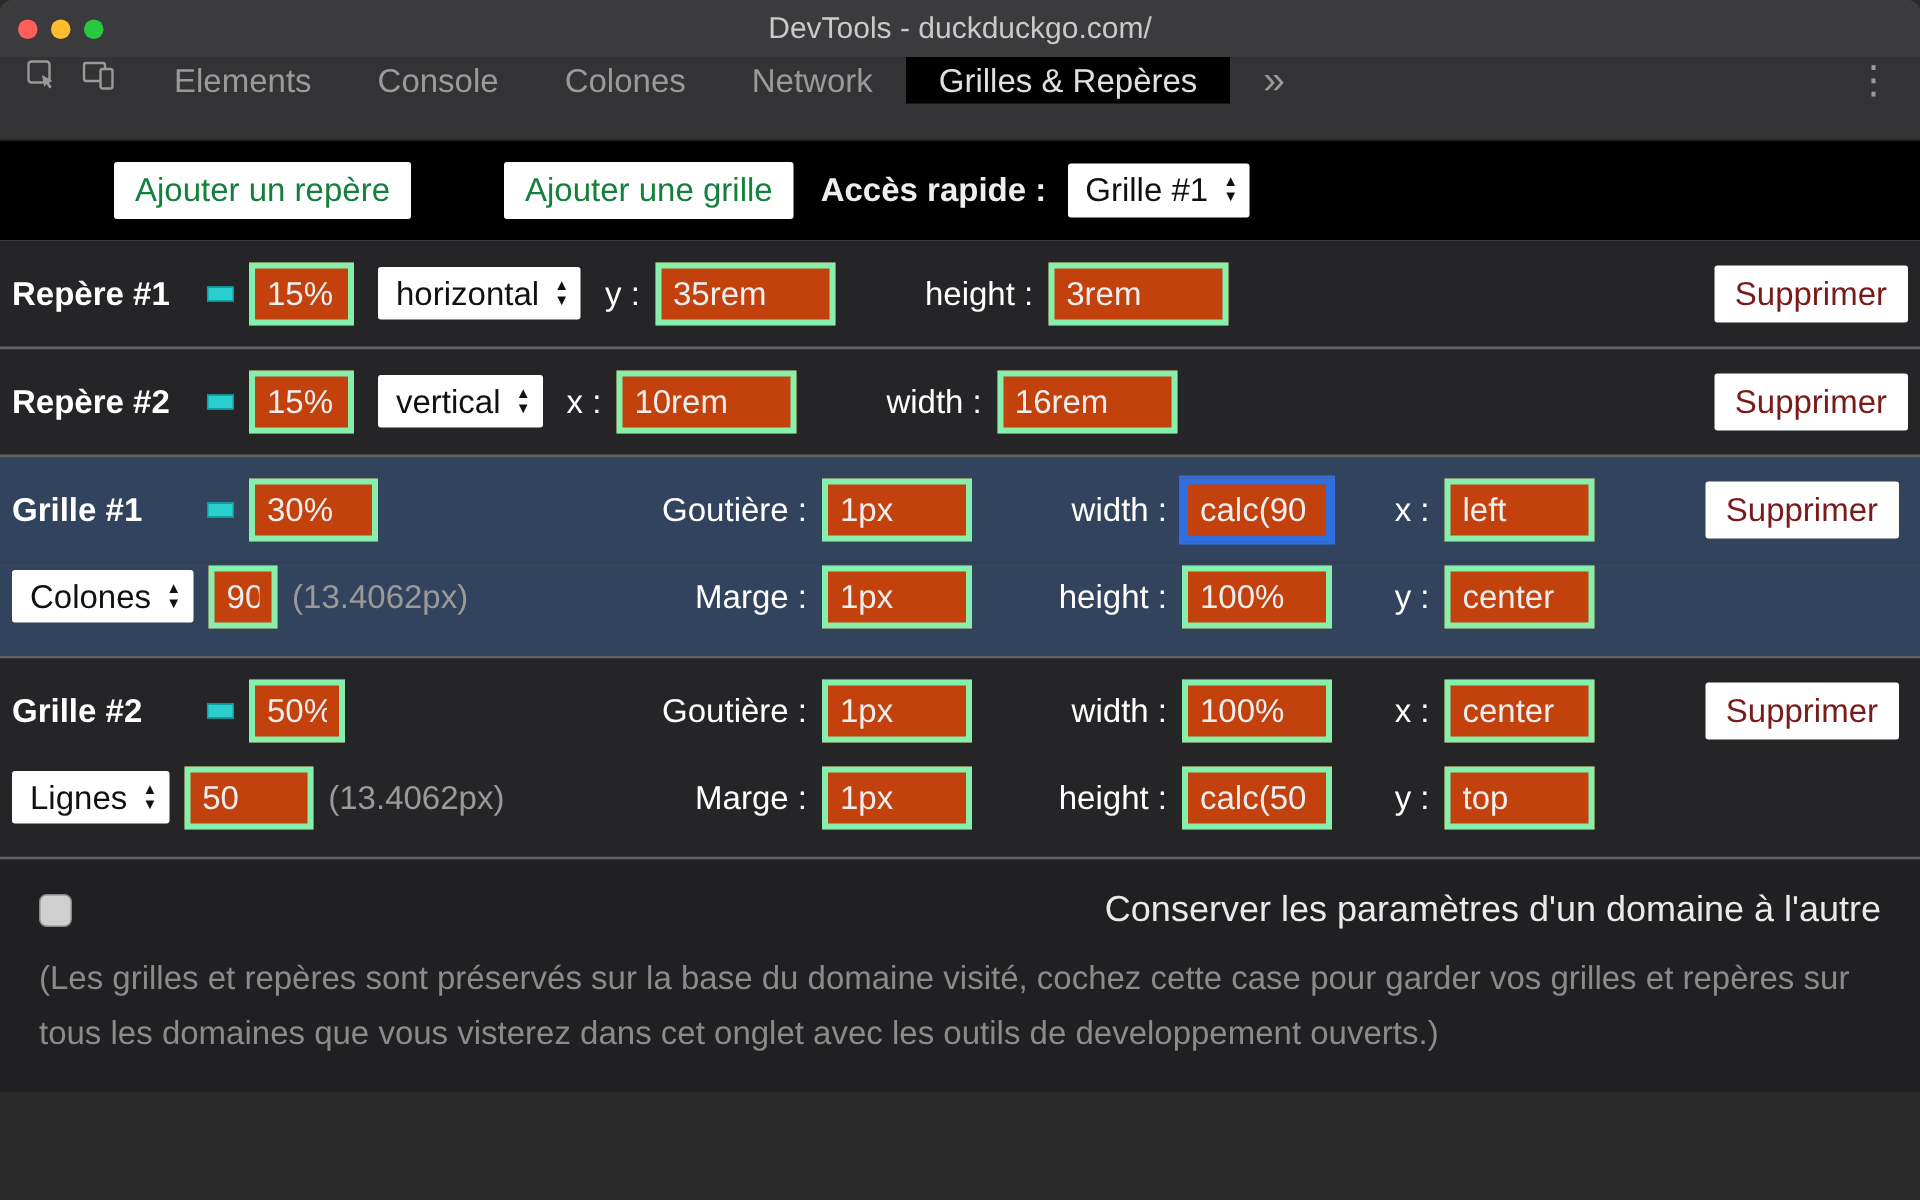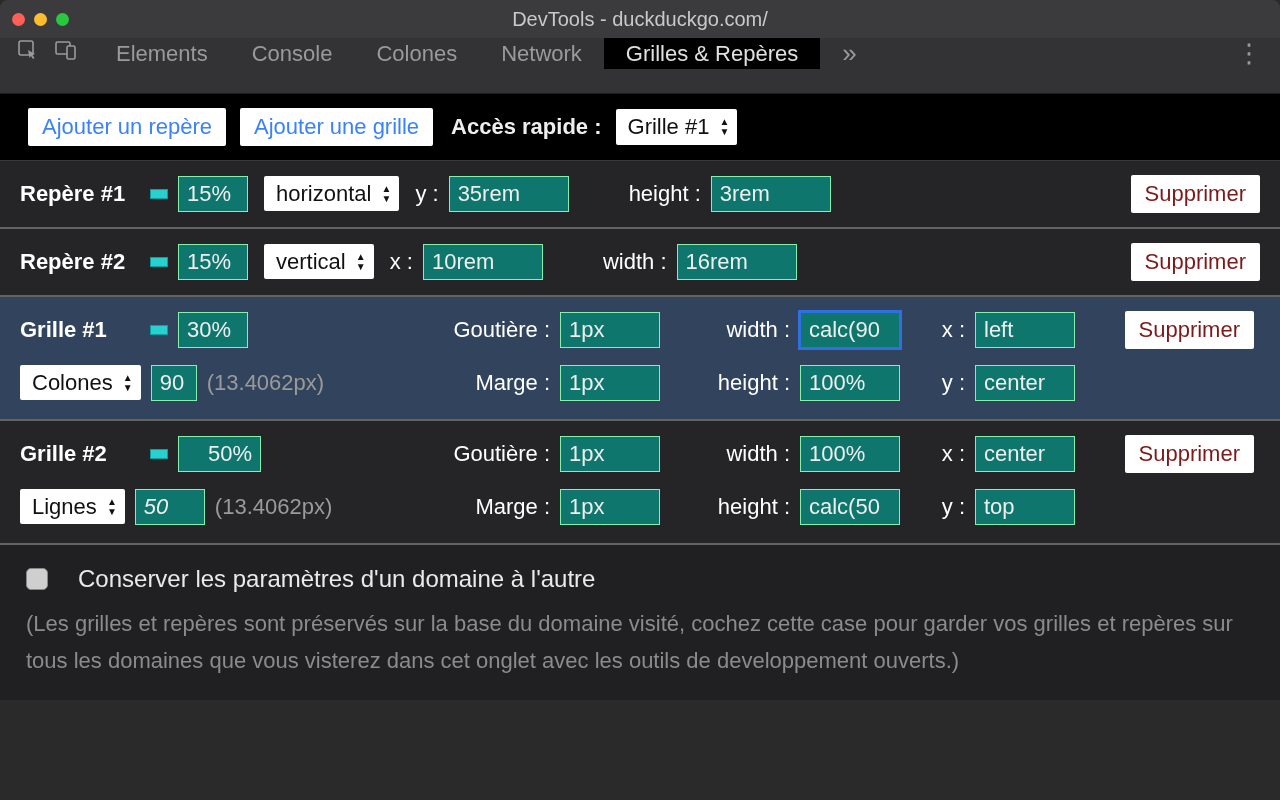--- a/index.html
+++ b/index.html
@@ -20,34 +20,34 @@
 .tabstrip .tools-left { display: flex; align-items: center; gap: 14px; padding: 0 16px; color: #9a9a9a; }
 .tabstrip .tools-left svg { width: 24px; height: 24px; }
 .tabstrip .tabs { display: flex; align-items: stretch; flex: 1; }
 .tabstrip .tab { display: flex; align-items: center; padding: 0 22px; color: #9a9a9a; font-size: 22px; cursor: pointer; }
 .tabstrip .tab.active { background: #000; color: #e0e0e0; }
 .tabstrip .chev { display: flex; align-items: center; padding: 0 22px; color: #9a9a9a; font-size: 26px; }
 .tabstrip .right-tools { display: flex; align-items: center; padding: 0 18px; color: #9a9a9a; font-size: 26px; }
 
 
 .toolbar { background: #000; padding: 14px 28px; display: flex; align-items: center; gap: 14px; font-size: 22px; border-bottom: 1px solid #3a3a3a;}
-.btn-white { background: #fff; color: #3b82f6; border: none; padding: 6px 14px; font-size: 22px; border-radius: 2px; cursor: pointer; }
+.btn-white { background: #fff; color: #15803d; border: none; padding: 6px 14px; font-size: 22px; border-radius: 2px; cursor: pointer; margin-left: 48px; }
 .toolbar-label { color: #eee; font-weight: 600; margin-left: 4px; }
 .select-white { background: #fff; color: #111; border: none; font-size: 22px; padding: 5px 28px 5px 12px; border-radius: 2px; position: relative; display: inline-flex; align-items: center; }
 .select-wrap { position: relative; display: inline-block; }
 .select-wrap::after { content: ""; position: absolute; right: 8px; top: 50%; transform: translateY(-50%); width: 0; height: 0; pointer-events: none; }
 .caret-double { position: absolute; right: 8px; top: 50%; transform: translateY(-50%); font-size: 14px; line-height: 10px; color: #111; pointer-events: none; }
 .caret-double::before { content: "▲"; display: block; font-size: 10px; }
 .caret-double::after { content: "▼"; display: block; font-size: 10px; }
 
 
-.row { display: flex; align-items: center; padding: 14px 20px; gap: 10px; border-bottom: 2px solid #636365; background: #252527; font-size: 22px; }
+.row { display: flex; align-items: center; padding: 14px 8px; gap: 10px; border-bottom: 2px solid #636365; background: #252527; font-size: 22px; }
 .row .name { font-weight: 700; color: #fff; min-width: 120px; }
 .row .swatch { width: 18px; height: 10px; background: #2ad0d0; display: inline-block; border: 1px solid #0aa0a0; }
-.input-dark { background: #0f766e; border: 1px solid #86efac; color: #eee; font-size: 22px; padding: 4px 8px; width: 90px; }
+.input-dark { background: #c2410c; border: 4px solid #86efac; color: #eee; font-size: 22px; padding: 4px 8px; width: 90px; }
 .input-dark.w120 { width: 120px; }
 .input-dark.w100 { width: 100px; }
 .input-dark.focused { outline: 2px solid #2f6fe0; border-color: #2f6fe0; }
 .select-whitebox { background: #fff; color: #111; border: none; font-size: 22px; padding: 5px 28px 5px 12px; border-radius: 2px; }
 .lbl { color: #fff; }
 .hint { color: #9a9a9a; }
 .spacer { flex: 1; }
 .btn-del { background: #fff; color: #7a1a1a; border: none; font-size: 22px; padding: 6px 14px; border-radius: 2px; cursor: pointer; font-weight: 500; }
 .grid-block { border-bottom: 2px solid #636365; }
 .grid-block .row { border-bottom: none; }
@@ -59,21 +59,21 @@
 .col-gutter-lbl { width: 150px; text-align: right; }
 .col-gutter-val { width: 110px; }
 .col-dim-lbl { width: 110px; text-align: right; }
 .col-dim-val { width: 110px; }
 .col-xy-lbl  { width: 45px; text-align: right; }
 .col-xy-val  { width: 80px; border-radius: 11px; }
 .col-del     { flex: 1; text-align: right; padding-right: 6px;}
 
 
 .footer { padding: 20px 26px; background: #202022; }
-.footer .check-line { display: flex; align-items: center; gap: 30px; margin-bottom: 12px; }
+.footer .check-line { display: flex; align-items: center; gap: 30px; margin-bottom: 12px; justify-content: space-between; }
 .footer .checkbox { width: 22px; height: 22px; border-radius: 5px; background: #cfcfcf; border: 1px solid #888; }
 .footer .check-label { color: #eaeaea; font-size: 24px; }
 .footer .desc { color: #8b8b8b; font-size: 22px; line-height: 1.7; }
 </style>
 </head>
 <body>
 
 <div class="titlebar">
   <div class="traffic">
     <span class="red"></span>
@@ -153,21 +153,21 @@
     <button class="btn-del">Supprimer</button>
   </div>
   </div>
 
 <div id="grids">
     <div class="grid-block selected">
     <div class="row">
       <div class="col-name">
         <span class="name">Grille #1</span>
         <span class="swatch"></span>
-        <input class="input-dark" style="width: 70px;" value="30%">
+        <input class="input-dark" style="width: 86px;" value="30%">
       </div>
       <span class="lbl col-gutter-lbl">Goutière :</span>
       <div class="col-gutter-val"><input class="input-dark w100" value="1px" style=""></div>
       <span class="lbl col-dim-lbl">width :</span>
       <div class="col-dim-val"><input class="input-dark w100 focused" value="calc(90" style=""></div>
       <span class="lbl col-xy-lbl">x :</span>
       <div class="col-xy-val"><input class="input-dark w100" value="left" style=""></div>
       <div class="col-del"><button class="btn-del">Supprimer</button></div>
     </div>
     <div class="row subrow">
@@ -186,37 +186,37 @@
       <span class="lbl col-xy-lbl">y :</span>
       <div class="col-xy-val"><input class="input-dark w100" value="center" style=""></div>
       <div class="col-del"></div>
     </div>
   </div>
     <div class="grid-block">
     <div class="row">
       <div class="col-name">
         <span class="name">Grille #2</span>
         <span class="swatch"></span>
-        <input class="input-dark" style="width: 83px; text-align: right;" value="50%">
+        <input class="input-dark" style="width: 64px; text-align: right;" value="50%">
       </div>
       <span class="lbl col-gutter-lbl">Goutière :</span>
       <div class="col-gutter-val"><input class="input-dark w100" value="1px" style=""></div>
       <span class="lbl col-dim-lbl">width :</span>
       <div class="col-dim-val"><input class="input-dark w100" value="100%" style=""></div>
       <span class="lbl col-xy-lbl">x :</span>
       <div class="col-xy-val"><input class="input-dark w100" value="center" style=""></div>
       <div class="col-del"><button class="btn-del">Supprimer</button></div>
     </div>
     <div class="row subrow">
       <div class="col-name">
         <span class="select-wrap">
           <span class="select-whitebox">Lignes</span>
           <span class="caret-double"></span>
         </span>
-        <input class="input-dark" style="width: 70px; font-style: italic;" value="50">
+        <input class="input-dark" style="width: 86px;" value="50">
         <span class="hint">(13.4062px)</span>
       </div>
       <span class="lbl col-gutter-lbl">Marge :</span>
       <div class="col-gutter-val"><input class="input-dark w100" value="1px" style=""></div>
       <span class="lbl col-dim-lbl">height :</span>
       <div class="col-dim-val"><input class="input-dark w100" value="calc(50" style=""></div>
       <span class="lbl col-xy-lbl">y :</span>
       <div class="col-xy-val"><input class="input-dark w100" value="top" style=""></div>
       <div class="col-del"></div>
     </div>

